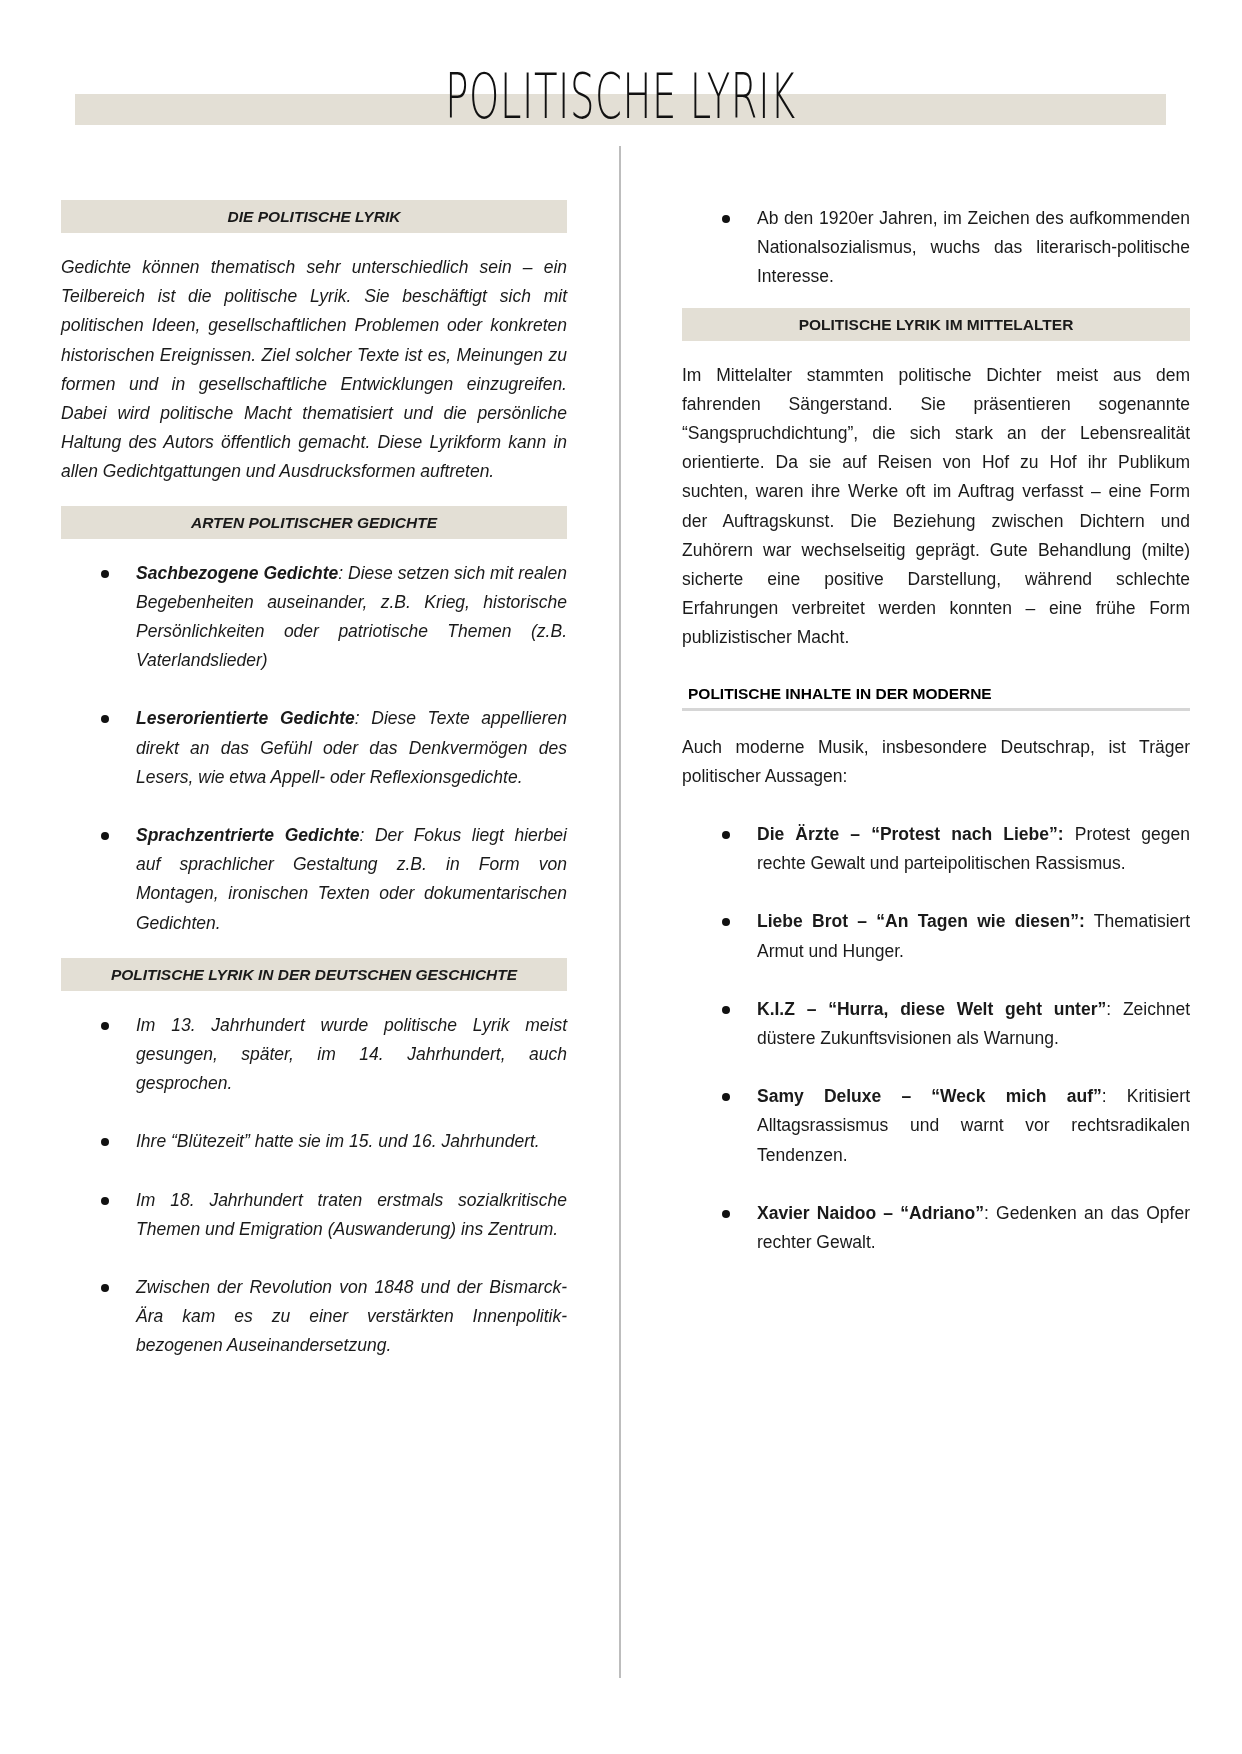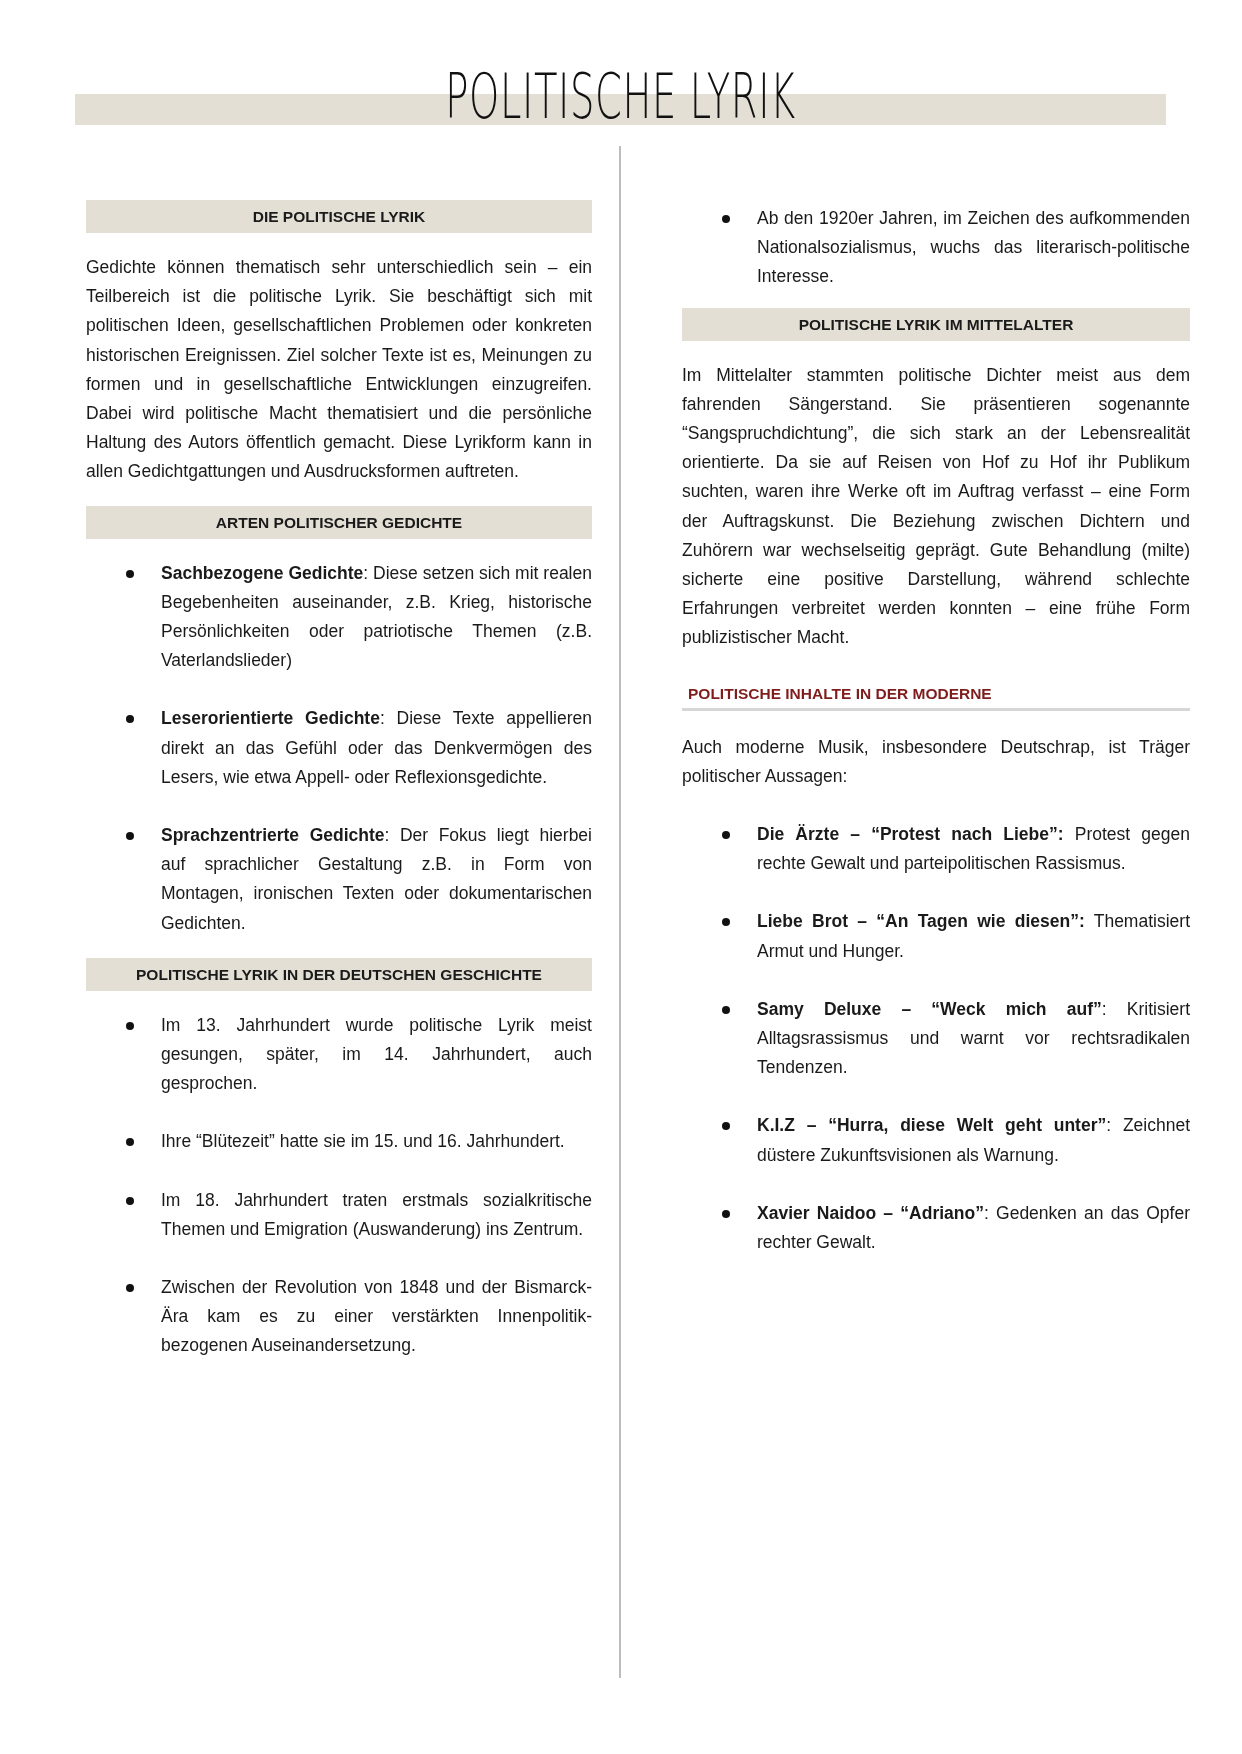--- a/index.html
+++ b/index.html
@@ -5,25 +5,25 @@
   html, body { margin: 0; padding: 0; background: #ffffff; }
   body { width: 1242px; height: 1754px; position: relative; overflow: hidden;
          font-family: "Liberation Sans", "DejaVu Sans", sans-serif; color: #1a1a1a; }
   .title-band { position: absolute; left: 75px; top: 94px; width: 1091px; height: 31px; background: #e3dfd5; }
   .title { position: absolute; left: 0; width: 1242px; top: 66px; text-align: center;
            font-family: "DejaVu Sans", sans-serif; font-weight: 300; font-size: 62px;
            letter-spacing: 1px; transform: scaleX(0.62); transform-origin: 620px 0;
            color: #111; line-height: 1; }
   .divider { position: absolute; left: 619px; top: 146px; width: 2px; height: 1532px; background: #bdbdbd; }
   .col { position: absolute; font-size: 17.5px; line-height: 29.2px; }
-  .col.left { left: 86px; top: 200px; width: 506px; }
+  .col.left { left: 61px; top: 200px; width: 506px; font-style: italic; }
   .col.right { left: 682px; top: 200px; width: 508px; }
   .sec-head { background: #e3dfd5; height: 33px; line-height: 33px; text-align: center;
               font-weight: bold; font-size: 15.5px; margin: 0; }
-  .sec-head.faint { background: none; color: #7f1d1d; text-align: left; padding-left: 6px;
+  .sec-head.faint { background: none; color: #000000; text-align: left; padding-left: 6px;
                     border-bottom: 3px solid #d6d6d6; height: 30px; line-height: 32px; }
   p { margin: 0; text-align: justify; }
   ul { list-style: none; margin: 0; padding: 0; }
   li { position: relative; padding-left: 75px; text-align: justify; }
   li::before { content: ""; position: absolute; left: 40px; top: 11px; width: 8px; height: 8px;
                border-radius: 50%; background: #111; }
   b { font-weight: bold; }
 </style>
 </head>
 <body>
@@ -58,17 +58,17 @@
   </ul>
 
   <h2 class="sec-head" style="margin-top:16px">POLITISCHE LYRIK IM MITTELALTER</h2>
   <p style="margin-top:20px">Im Mittelalter stammten politische Dichter meist aus dem fahrenden Sängerstand. Sie präsentieren sogenannte “Sangspruchdichtung”, die sich stark an der Lebensrealität orientierte. Da sie auf Reisen von Hof zu Hof ihr Publikum suchten, waren ihre Werke oft im Auftrag verfasst – eine Form der Auftragskunst. Die Beziehung zwischen Dichtern und Zuhörern war wechselseitig geprägt. Gute Behandlung (milte) sicherte eine positive Darstellung, während schlechte Erfahrungen verbreitet werden konnten – eine frühe Form publizistischer Macht.</p>
 
   <h2 class="sec-head faint" style="margin-top:25px">POLITISCHE INHALTE IN DER MODERNE</h2>
   <p style="margin-top:22px">Auch moderne Musik, insbesondere Deutschrap, ist Träger politischer Aussagen:</p>
   <ul style="margin-top:29px">
     <li><b>Die Ärzte – “Protest nach Liebe”:</b><span> </span><span>Protest gegen rechte Gewalt und parteipolitischen Rassismus.</span></li>
     <li style="margin-top:29px"><b>Liebe Brot – “An Tagen wie diesen”:</b><span> </span><span>Thematisiert Armut und Hunger.</span></li>
+    <li style="margin-top:29px"><b>K.I.Z – “Hurra, diese Welt geht unter”</b><span>: </span><span>Zeichnet düstere Zukunftsvisionen als Warnung.</span></li>
     <li style="margin-top:29px"><b>Samy Deluxe – “Weck mich auf”</b><span>: </span><span>Kritisiert Alltagsrassismus und warnt vor rechtsradikalen Tendenzen.</span></li>
-    <li style="margin-top:29px"><b>K.I.Z – “Hurra, diese Welt geht unter”</b><span>: </span><span>Zeichnet düstere Zukunftsvisionen als Warnung.</span></li>
     <li style="margin-top:29px"><b>Xavier Naidoo – “Adriano”</b><span>: </span><span>Gedenken an das Opfer rechter Gewalt.</span></li>
   </ul>
 </div>
 
 </body></html>

